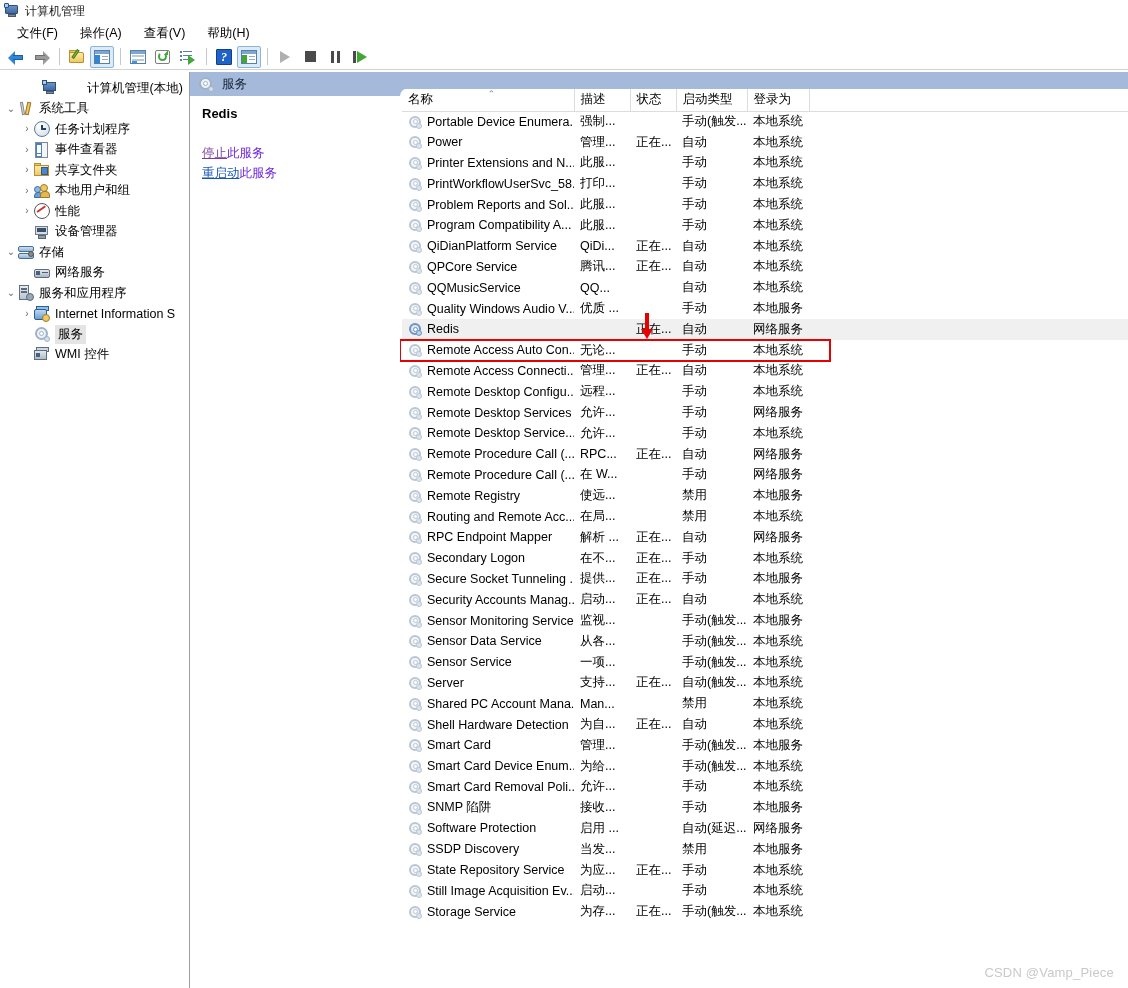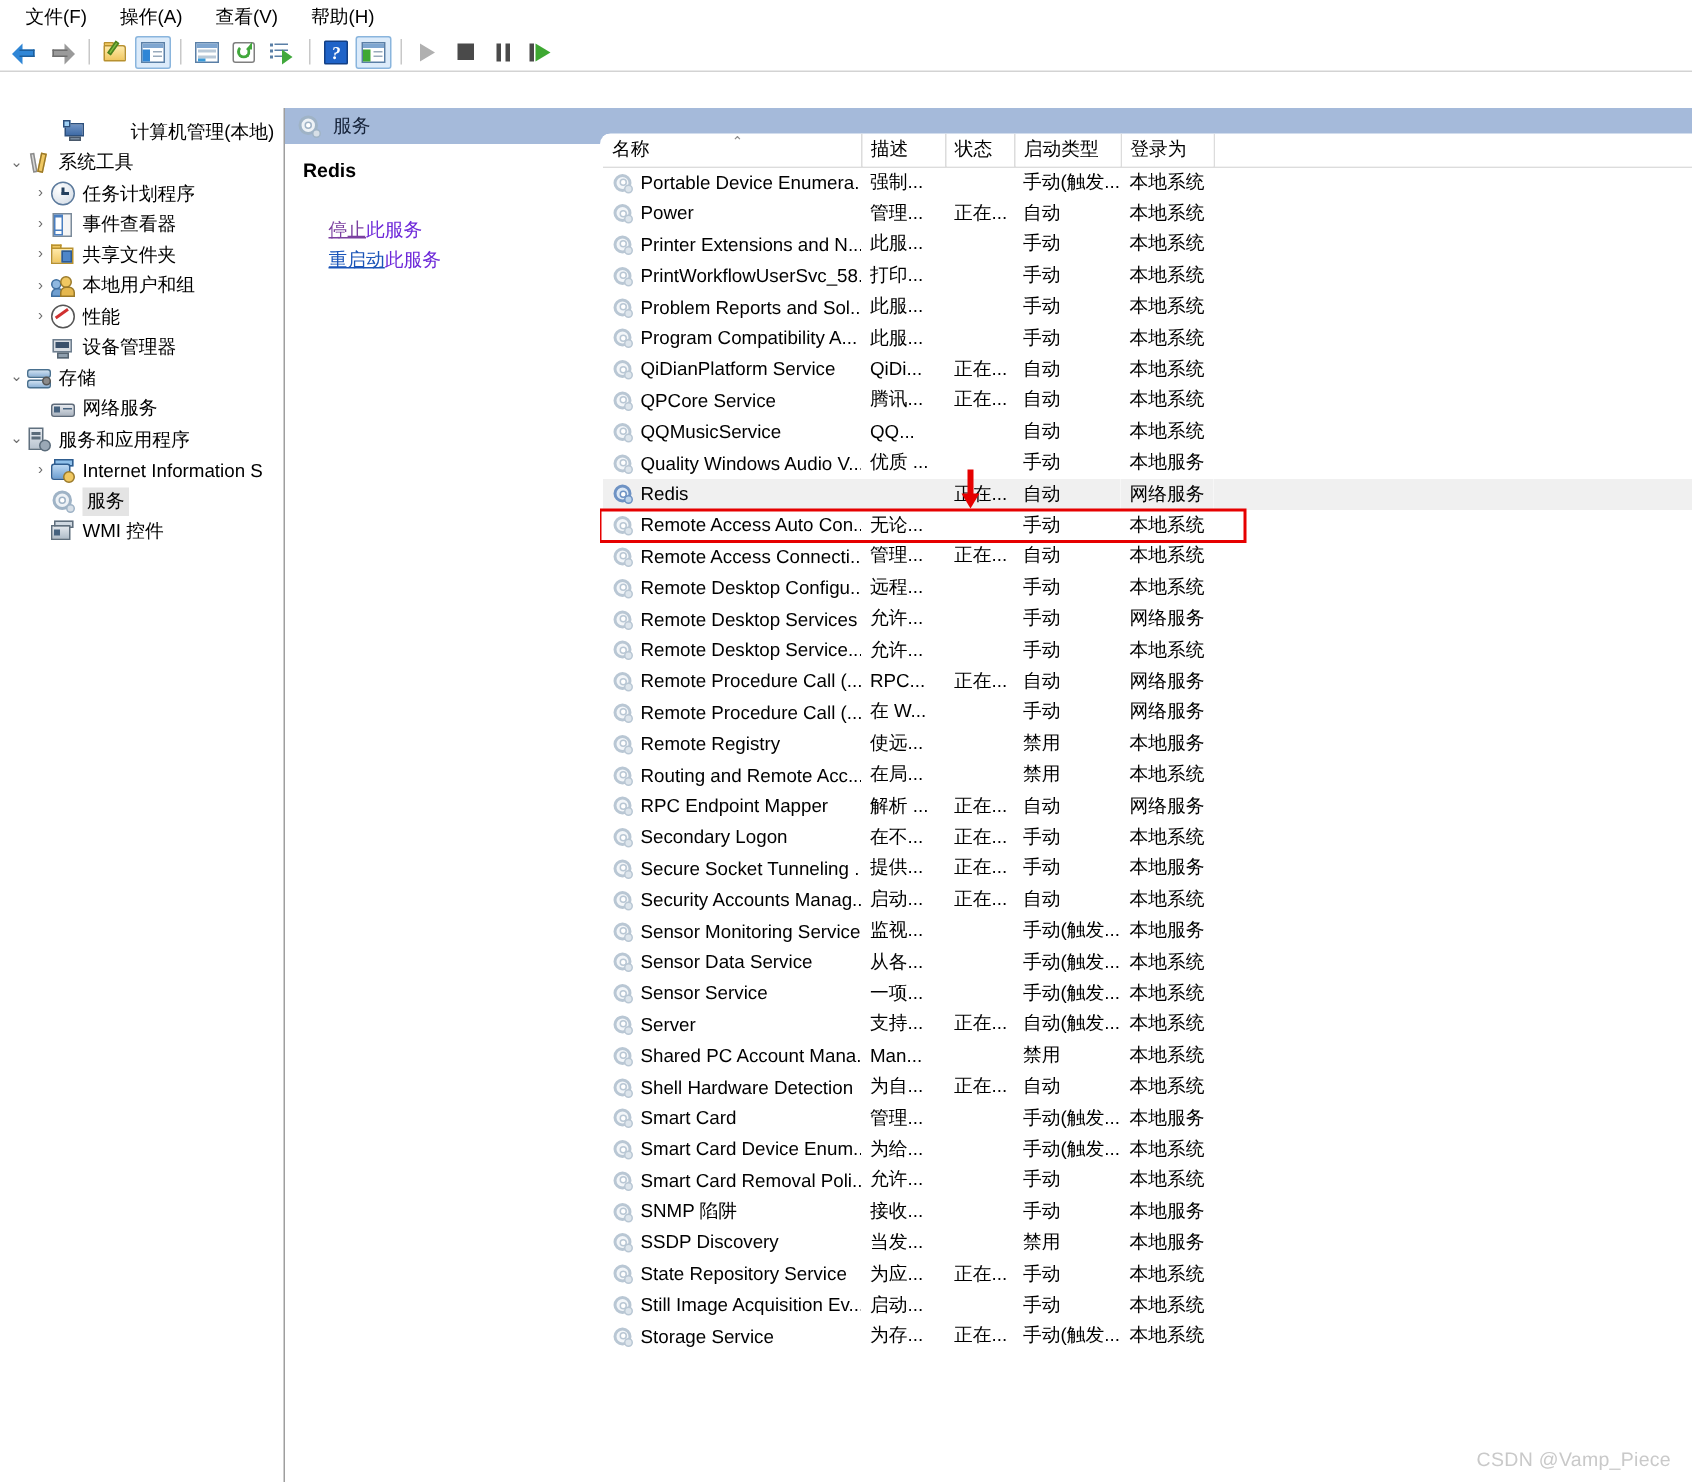--- a/index.html
+++ b/index.html
@@ -253,21 +253,21 @@
     left: 0; top: 24px; width: 214px; bottom: 0;
     background: #ffffff;
     padding: 10px 12px;
   }
   .details .svc-title {
     font-size: 13px; font-weight: bold; color:#000; margin-bottom: 22px;
   }
   .details .lnk {
     font-size: 12.5px; line-height: 20px; cursor: pointer;
   }
-  .details .lnk .u { text-decoration: underline; margin-left: 17px; }
+  .details .lnk .u { text-decoration: underline; }
   .details .lnk.stop .u { color: #7b3fa0; }
   .details .lnk.restart .u { color: #1a54b8; }
   .details .lnk .plain { color: #6d28d9; }
 
   
   .listpanel {
     position: absolute;
     left: 210px; top: 17px; right: 0; bottom: 0;
     background: #ffffff;
     border-top-left-radius: 7px;
@@ -341,20 +341,28 @@
     position:absolute; right:14px; bottom:8px;
     font-size: 13px; color: #c9c9c9;
     letter-spacing: .2px;
   }
 </style>
 </head>
 <body>
 
 <div id="app">
 
+  <div class="titlebar">
+    <span class="tb-icon">
+      <i class="scr"></i>
+        <i class="base"></i>
+        <i class="blip"></i>
+    </span>
+    <span>计算机管理</span>
+  </div>
 
   <div class="menubar">
     <div class="mi">文件(F)</div>
     <div class="mi">操作(A)</div>
     <div class="mi">查看(V)</div>
     <div class="mi">帮助(H)</div>
   </div>
 
   <div class="toolbar">
     <div class="tbtn">
@@ -1200,20 +1208,37 @@
                   <td></td>
                 </tr>
                 <tr>
                   <td class="name">
                     <div class="namecell">
                       <span class="gear">
                         <i class="ring"></i>
                         <i class="hole"></i>
                         <i class="mini"></i>
                       </span>
+                      <span>Software Protection</span>
+                    </div>
+                  </td>
+                  <td>启用 ...</td>
+                  <td></td>
+                  <td>自动(延迟...</td>
+                  <td>网络服务</td>
+                  <td></td>
+                </tr>
+                <tr>
+                  <td class="name">
+                    <div class="namecell">
+                      <span class="gear">
+                        <i class="ring"></i>
+                        <i class="hole"></i>
+                        <i class="mini"></i>
+                      </span>
                       <span>SSDP Discovery</span>
                     </div>
                   </td>
                   <td>当发...</td>
                   <td></td>
                   <td>禁用</td>
                   <td>本地服务</td>
                   <td></td>
                 </tr>
                 <tr>

